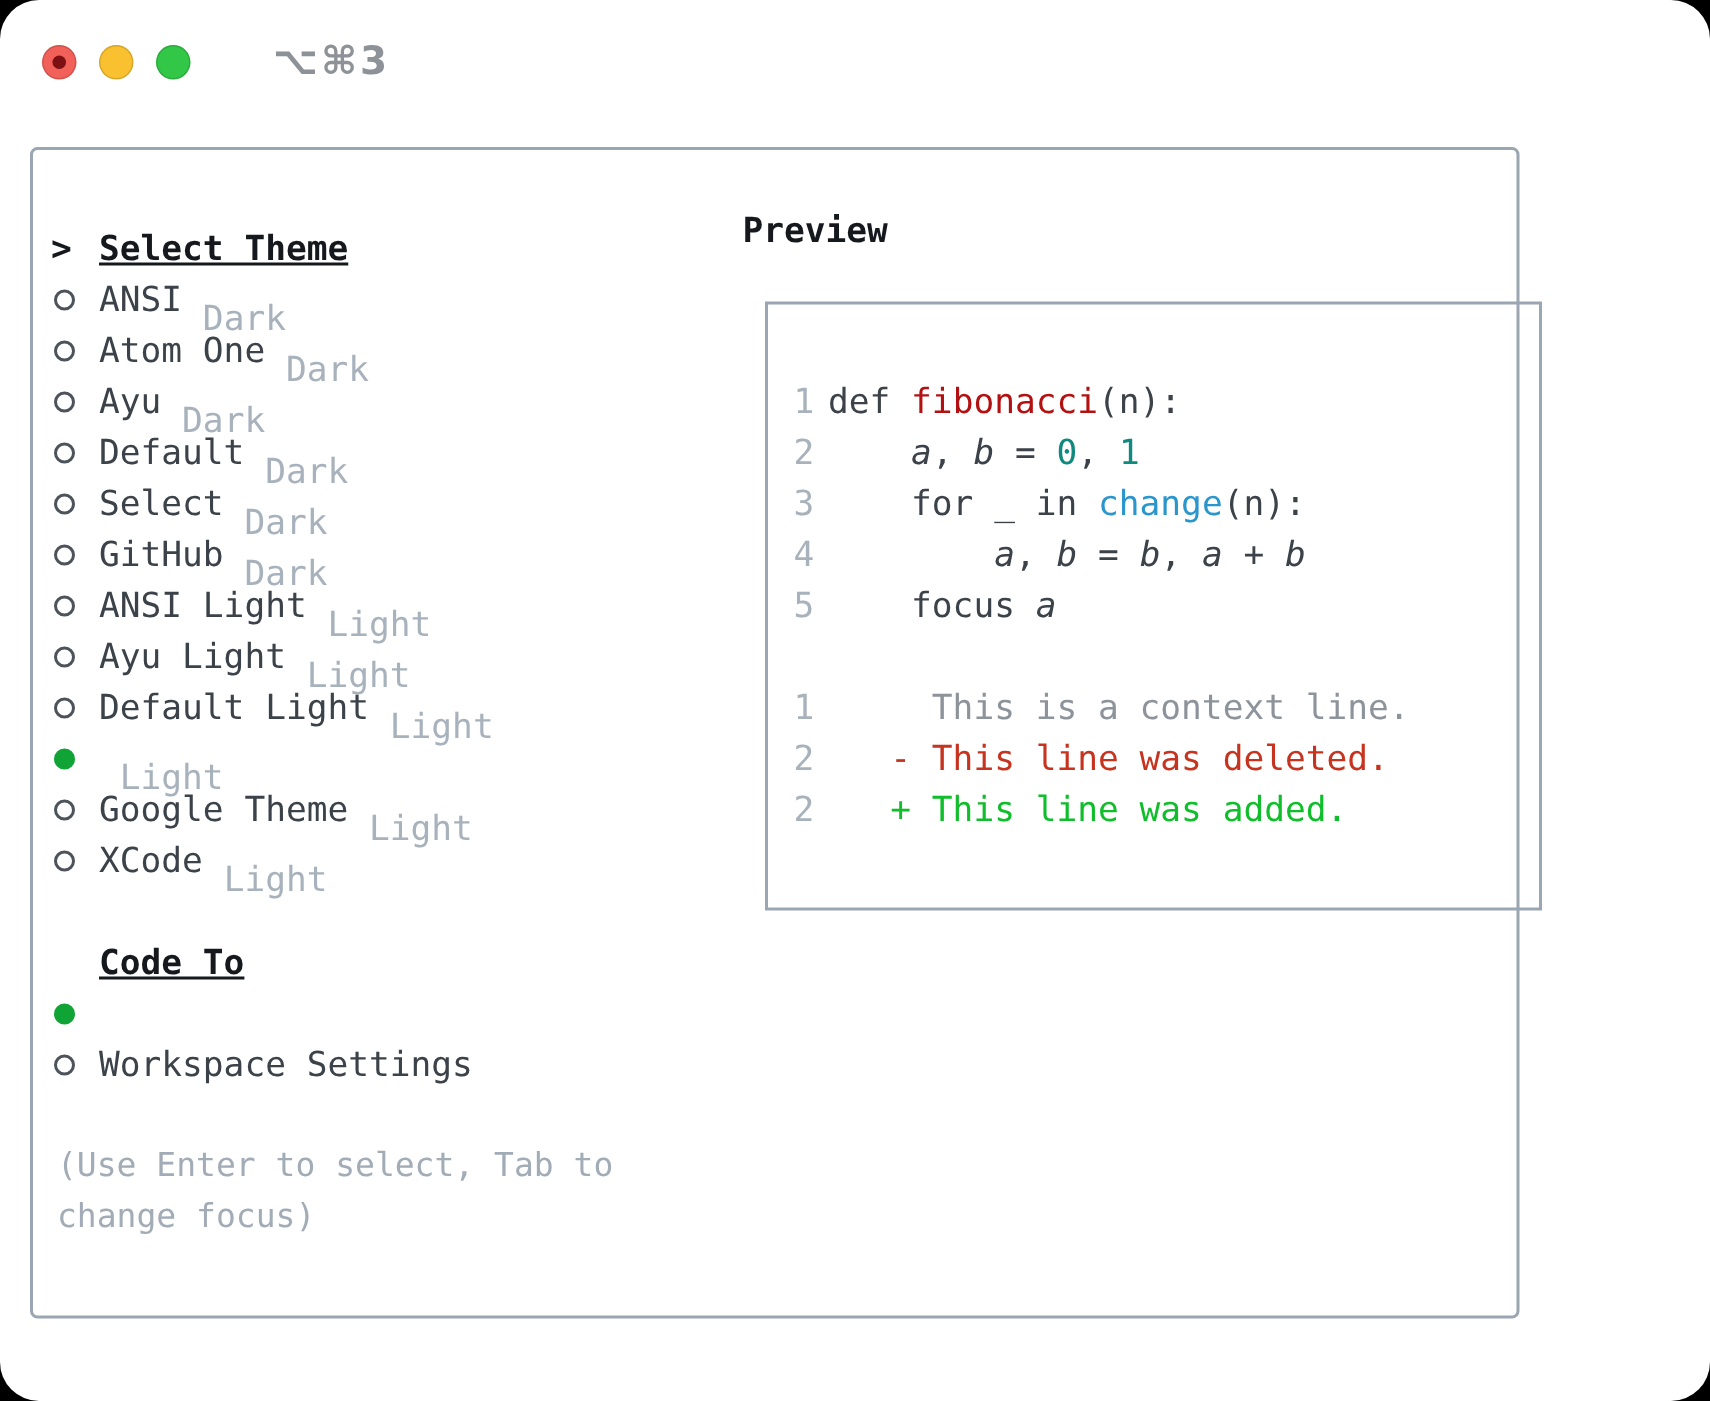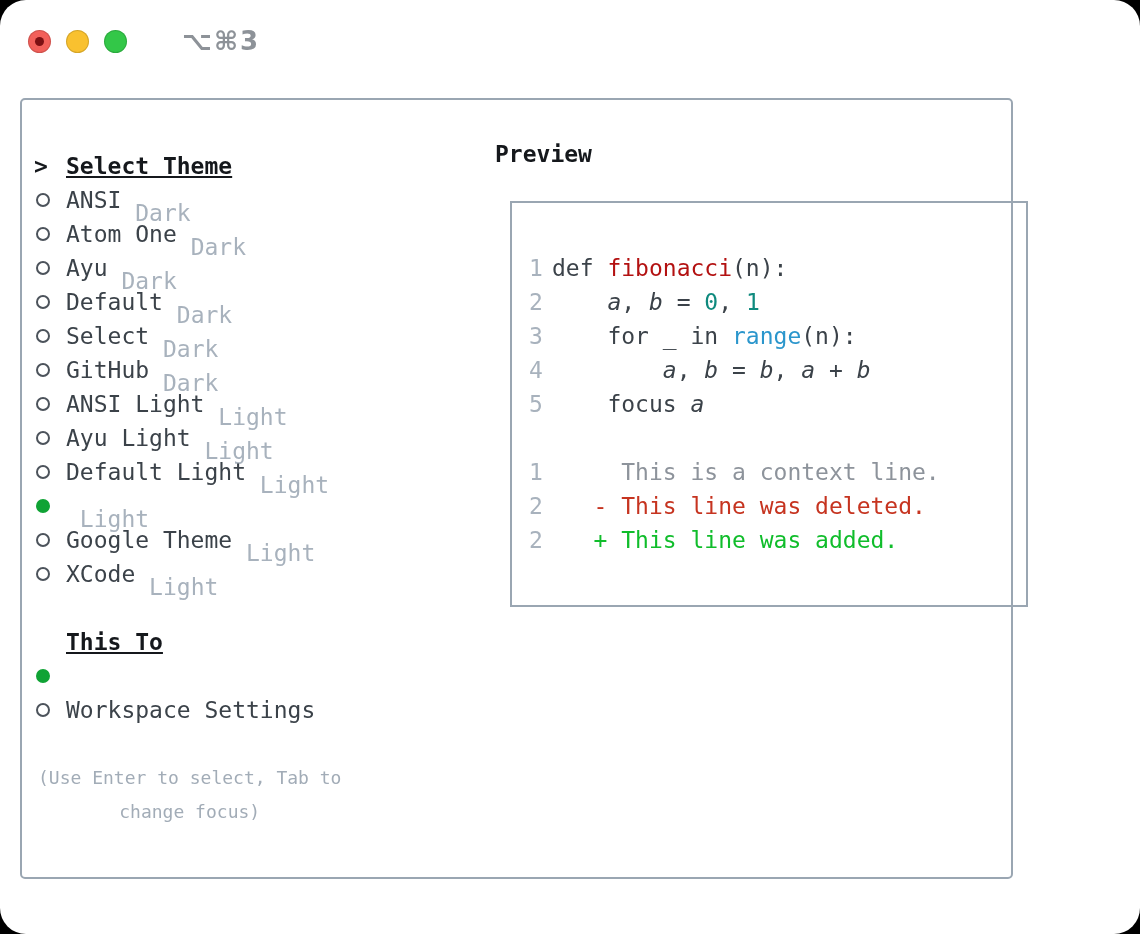--- a/index.html
+++ b/index.html
@@ -27,21 +27,21 @@
   .leftcol { position:absolute; left:10px; top:49px; }
   .row { display:flex; align-items:center; height:34px; font-size:23px; white-space:pre; }
   .bullet-col { width:34px; display:flex; align-items:center; padding-left:4px; flex:none; }
   .cursor { font-weight:bold; color:var(--text-black); padding-left:2px; font-size:23px; }
   .radio { width:14px; height:14px; border-radius:50%; border:2px solid var(--radio-ring); }
   .radio.selected { background:var(--accent-green); border-color:var(--accent-green); }
   .header-label { font-weight:bold; color:var(--text-black);text-decoration:underline; }
   .item-name { color:var(--text-dark); }
   .item-name.sel { color:var(--accent-green); }
   .variant { color:var(--muted);margin-top:25px; }
-  .hint-line { height:34px; line-height:34px; font-size:18px; color:var(--hint); padding-left:6px; white-space:pre;text-align:center; }
+  .hint-line { height:34px; line-height:34px; font-size:22px; color:var(--hint); padding-left:6px; white-space:pre; }
   
   .preview-title { position:absolute; left:473px; top:37px; height:34px; line-height:34px;
                    font-size:23px; font-weight:bold; color:var(--text-black); }
   .preview-box { position:absolute; left:488px; top:101px; width:518px; height:406px;
                  border:2px solid var(--border); padding:48px 0 0 17px; }
   .pline { height:34px; line-height:34px; font-size:23px; white-space:pre; }
   .ln { display:inline-block; width:23px; color:var(--muted); }
   .tok-plain    { color:var(--text-dark); }
   .tok-function { color:var(--func-red); }
   .tok-number   { color:var(--num-teal); }
@@ -85,41 +85,41 @@
           <div class="row"><span class="bullet-col"><span class="radio"></span></span><span class="item-name">Default Light</span><span class="variant"> Light</span></div>
           <div class="row"><span class="bullet-col"><span class="radio selected"></span></span><span class="variant"> Light</span></div>
           <div class="row"><span class="bullet-col"><span class="radio"></span></span><span class="item-name">Google Theme</span><span class="variant"> Light</span></div>
           <div class="row"><span class="bullet-col"><span class="radio"></span></span><span class="item-name">XCode</span><span class="variant"> Light</span></div>
         </div>
 
       <div class="row"></div>
 
       <div class="row">
         <span class="bullet-col"></span>
-        <span class="header-label">This To</span>
+        <span class="header-label">Code To</span>
       </div>
 
       <div>
           <div class="row"><span class="bullet-col"><span class="radio selected"></span></span></div>
           <div class="row"><span class="bullet-col"><span class="radio"></span></span><span class="item-name">Workspace Settings</span></div>
         </div>
 
       <div class="row"></div>
 
       <div class="hint-line">(Use Enter to select, Tab to</div>
       <div class="hint-line">change focus)</div>
     </div>
 
     <div class="preview-title">Preview</div>
 
     <div class="preview-box">
       <div>
           <div class="pline"><span class="ln">1</span><span class="tok tok-plain">def </span><span class="tok tok-function">fibonacci</span><span class="tok tok-plain">(n):</span></div>
           <div class="pline"><span class="ln">2</span><span class="tok tok-plain">    </span><span class="tok tok-variable">a</span><span class="tok tok-plain">, </span><span class="tok tok-variable">b</span><span class="tok tok-plain"> = </span><span class="tok tok-number">0</span><span class="tok tok-plain">, </span><span class="tok tok-number">1</span></div>
-          <div class="pline"><span class="ln">3</span><span class="tok tok-plain">    for _ in </span><span class="tok tok-builtin">range</span><span class="tok tok-plain">(n):</span></div>
+          <div class="pline"><span class="ln">3</span><span class="tok tok-plain">    for _ in </span><span class="tok tok-builtin">change</span><span class="tok tok-plain">(n):</span></div>
           <div class="pline"><span class="ln">4</span><span class="tok tok-plain">        </span><span class="tok tok-variable">a</span><span class="tok tok-plain">, </span><span class="tok tok-variable">b</span><span class="tok tok-plain"> = </span><span class="tok tok-variable">b</span><span class="tok tok-plain">, </span><span class="tok tok-variable">a</span><span class="tok tok-plain"> + </span><span class="tok tok-variable">b</span></div>
           <div class="pline"><span class="ln">5</span><span class="tok tok-plain">    focus </span><span class="tok tok-variable">a</span></div>
           <div class="pline"><span class="ln"></span></div>
           <div class="pline"><span class="ln">1</span><span class="tok tok-context">     This is a context line.</span></div>
           <div class="pline"><span class="ln">2</span><span class="tok tok-deleted">   - This line was deleted.</span></div>
           <div class="pline"><span class="ln">2</span><span class="tok tok-added">   + This line was added.</span></div>
         </div>
     </div>
 
   </div>

